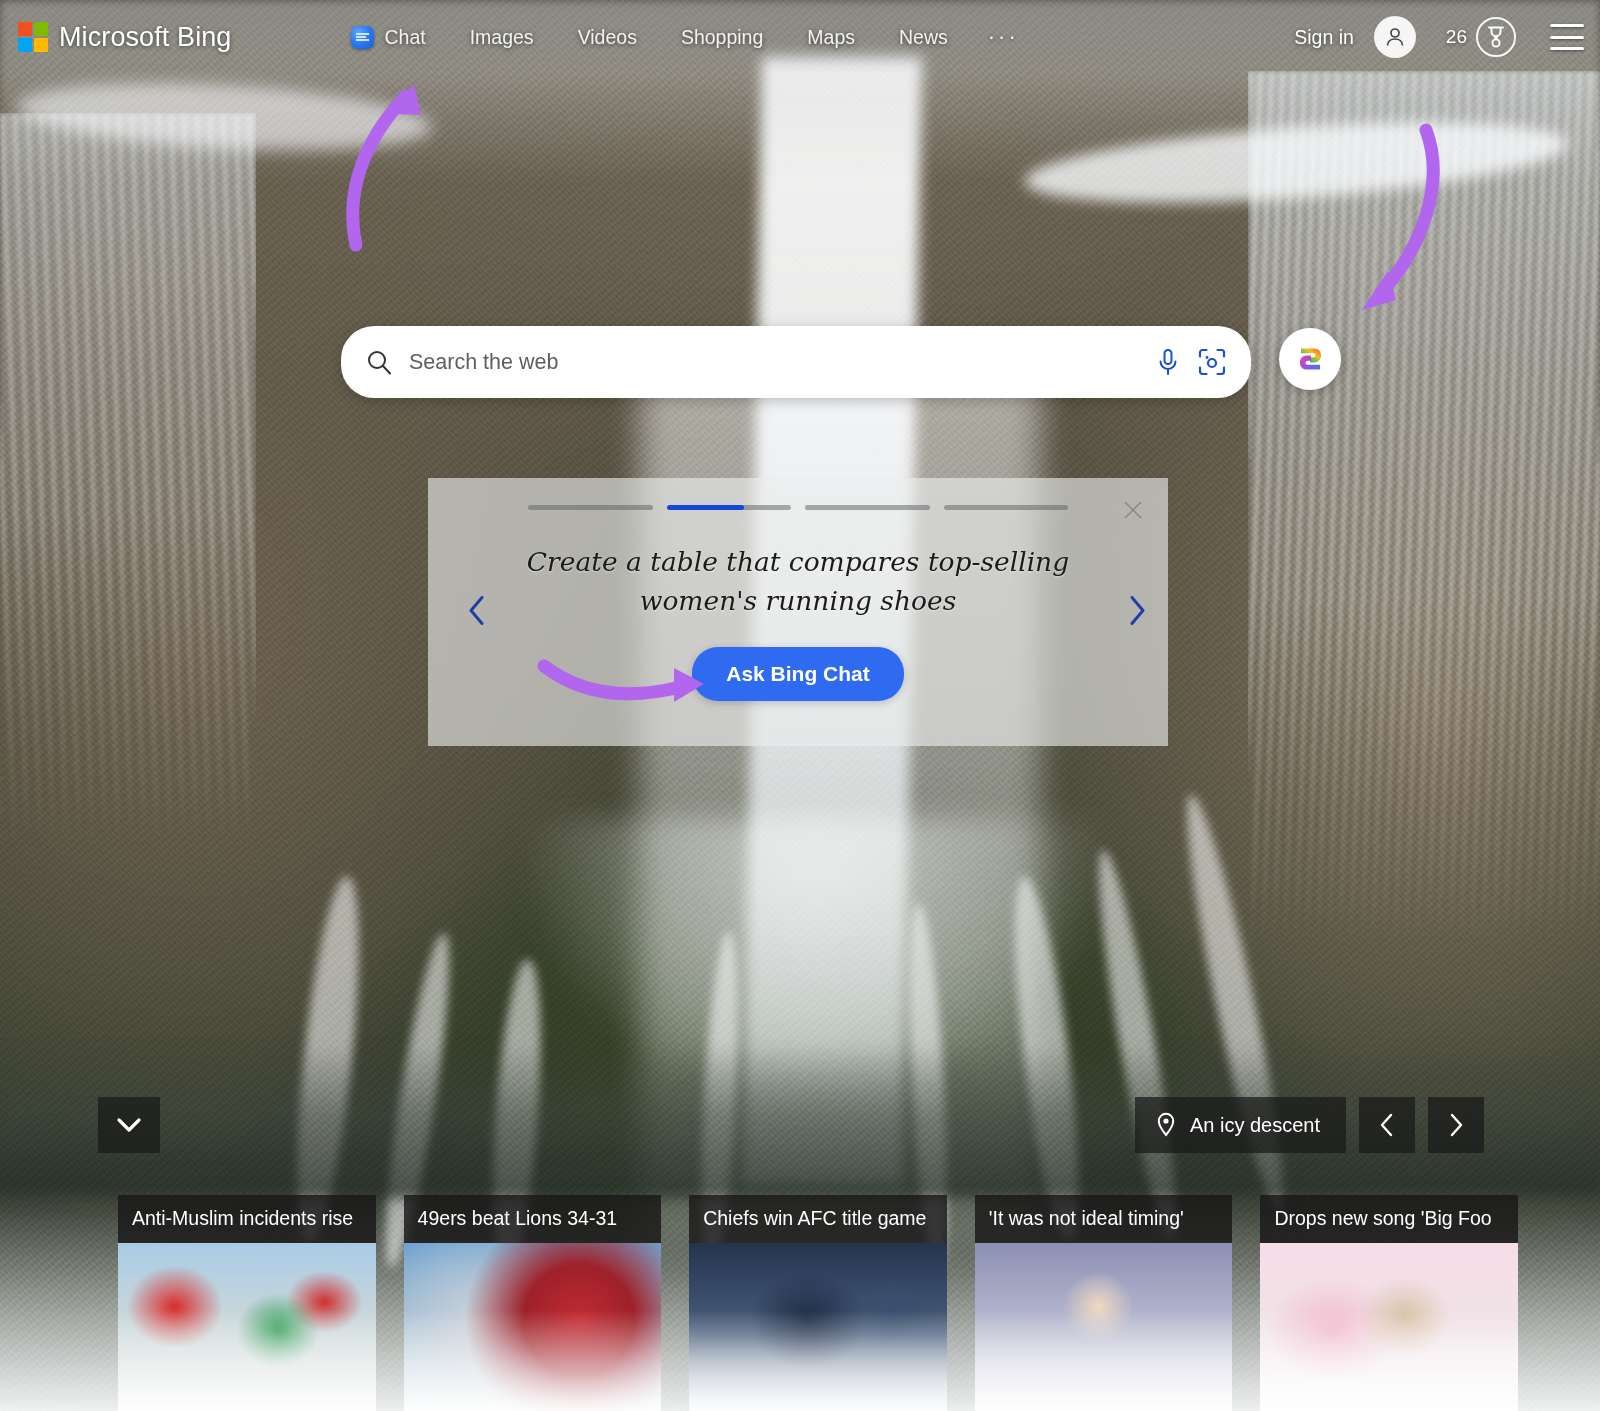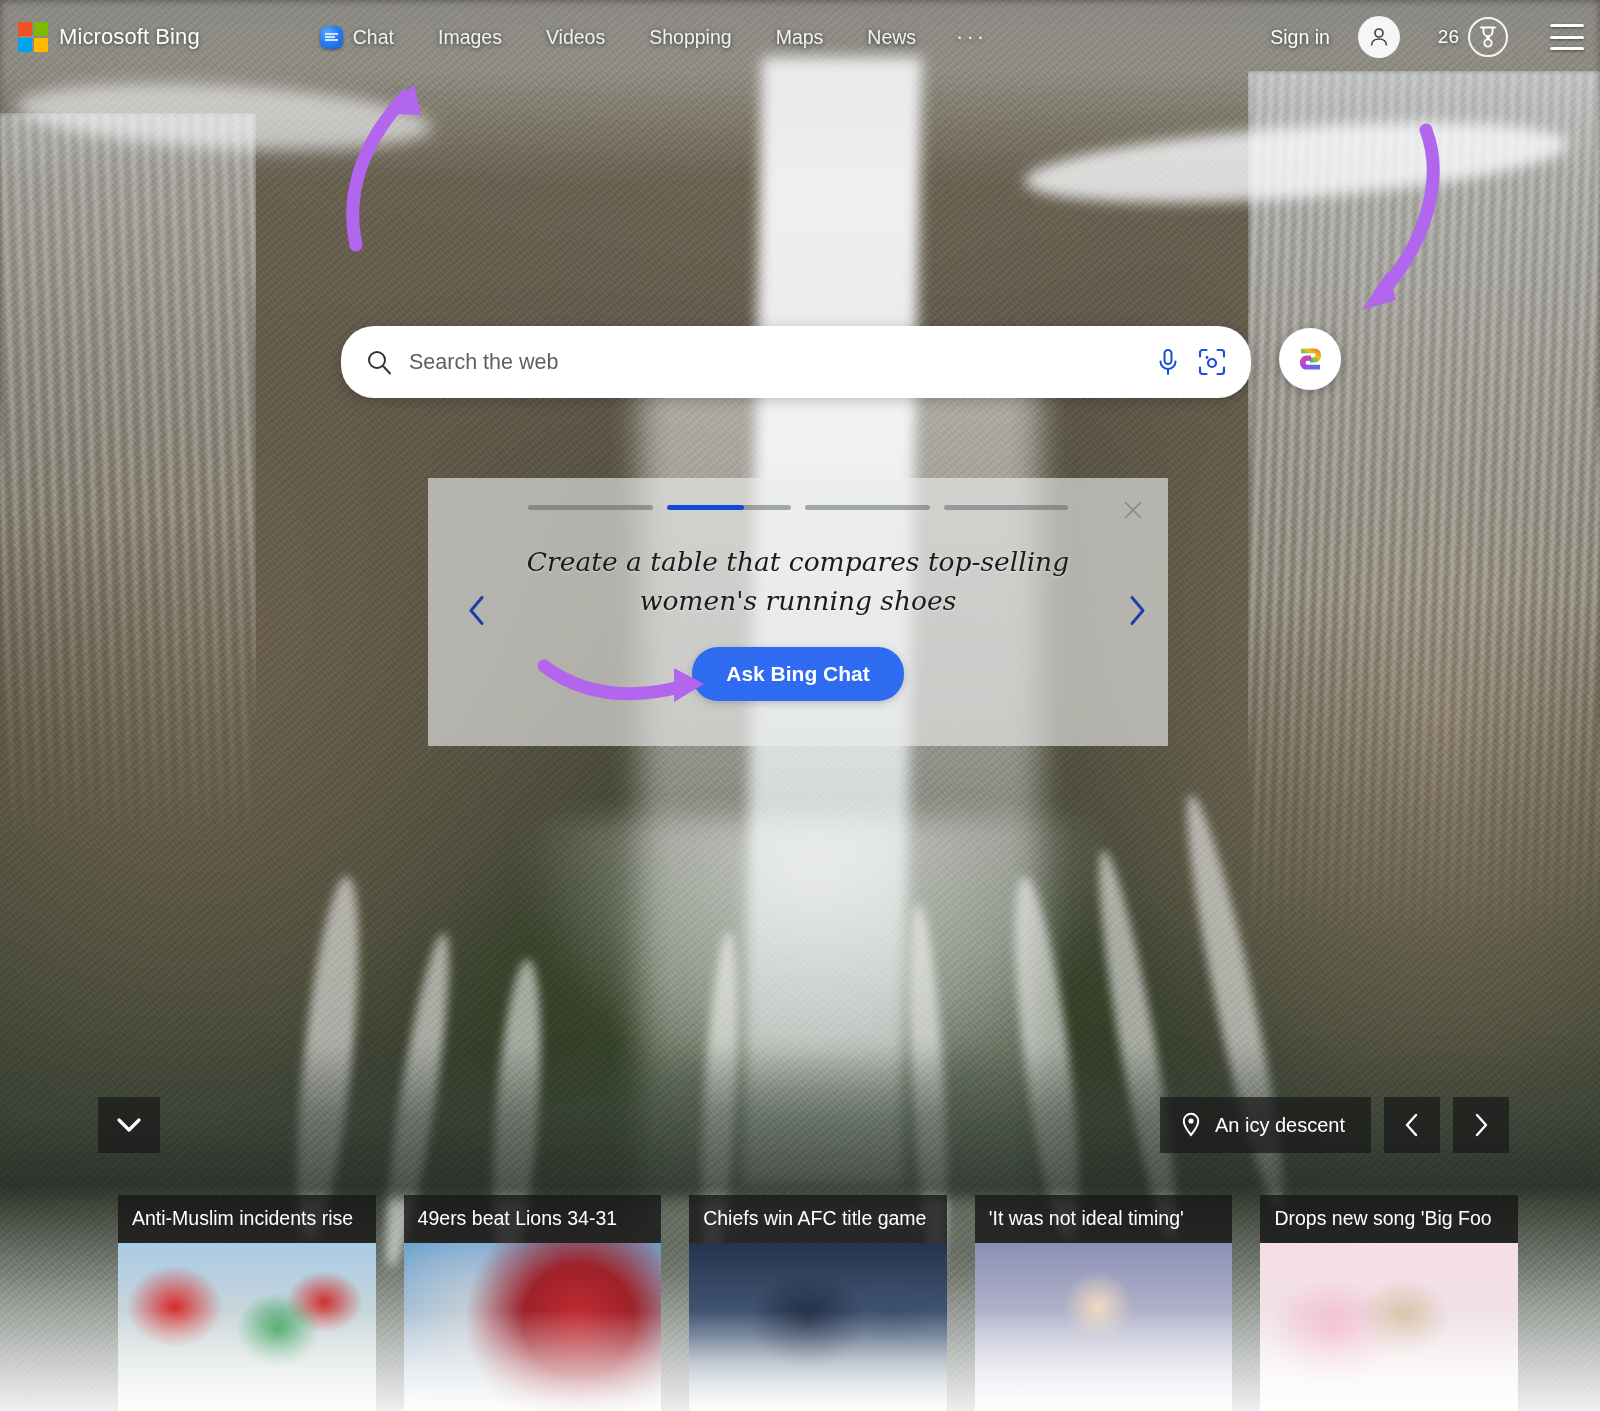--- a/index.html
+++ b/index.html
@@ -120,21 +120,21 @@
   .header {
     position: absolute; left: 0; top: 0; width: 100%; height: 74px;
     display: flex; align-items: center;
     z-index: 40;
     background: linear-gradient(180deg, rgba(0,0,0,.20), rgba(0,0,0,0));
   }
   .brand { display: flex; align-items: center; gap: 11px; margin-left: 18px; }
   .ms-logo { width: 30px; height: 30px; display: grid; grid-template-columns: 1fr 1fr; grid-template-rows: 1fr 1fr; gap: 2px; }
   .ms-logo i { display: block; }
   .brand-name {
-    color: #fff; font-size: 22px; letter-spacing: .1px;
+    color: #fff; font-size: 27px; letter-spacing: .1px;
     text-shadow: 0 1px 4px rgba(0,0,0,.55);
     white-space: nowrap;
   }
   .nav { display: flex; align-items: center; margin-left: 112px; gap: 0; }
   .nav a {
     color: #f2f2f2; font-size: 19.5px; text-decoration: none;
     padding: 6px 22px; white-space: nowrap;
     text-shadow: 0 1px 5px rgba(0,0,0,.65);
   }
   .nav a.chat-link { display: flex; align-items: flex-start; gap: 10px; padding-left: 8px; }
@@ -151,21 +151,21 @@
     background:
       linear-gradient(#cfe4ff,#cfe4ff) 0 0/13px 2px no-repeat,
       linear-gradient(#cfe4ff,#cfe4ff) 0 3px/10px 2px no-repeat,
       linear-gradient(#cfe4ff,#cfe4ff) 0 6px/13px 2px no-repeat;
   }
   .ellipsis-btn {
     color: #f2f2f2; font-size: 22px; letter-spacing: 3px;
     padding: 6px 18px; cursor: pointer; background: none; border: none;
     text-shadow: 0 1px 5px rgba(0,0,0,.65); font-family: inherit;
   }
-  .hdr-right { margin-left: auto; display: flex; align-items: center; gap: 16px; margin-right: 16px; }
+  .hdr-right { margin-left: auto; display: flex; align-items: center; gap: 8px; margin-right: 16px; }
   .signin {
     color: #fff; font-size: 19.5px; text-decoration: none;
     text-shadow: 0 1px 5px rgba(0,0,0,.65); margin-right: 12px; white-space: nowrap;
   }
   .avatar {
     width: 42px; height: 42px; border-radius: 50%;
     background: rgba(255,255,255,.92);
     display: flex; align-items: center; justify-content: center;
   }
   .rewards { display: flex; align-items: center; gap: 9px; margin-left: 22px; }
@@ -267,21 +267,21 @@
   
   .expand-btn {
     position: absolute; left: 98px; top: 1097px;
     width: 62px; height: 56px;
     background: rgba(25,25,25,.72);
     border: none; cursor: pointer;
     display: flex; align-items: center; justify-content: center;
     z-index: 30;
   }
   .caption-bar {
-    position: absolute; right: 91px; top: 1097px;
+    position: absolute; right: 116px; top: 1097px;
     display: flex; align-items: stretch; gap: 13px; z-index: 30;
   }
   .caption-pill {
     background: rgba(25,25,25,.72);
     display: flex; align-items: center; gap: 13px;
     padding: 0 26px 0 20px; height: 56px;
   }
   .caption-text { color: #fff; font-size: 20px; white-space: nowrap; }
   .caption-nav {
     background: rgba(25,25,25,.72); border: none; cursor: pointer;

